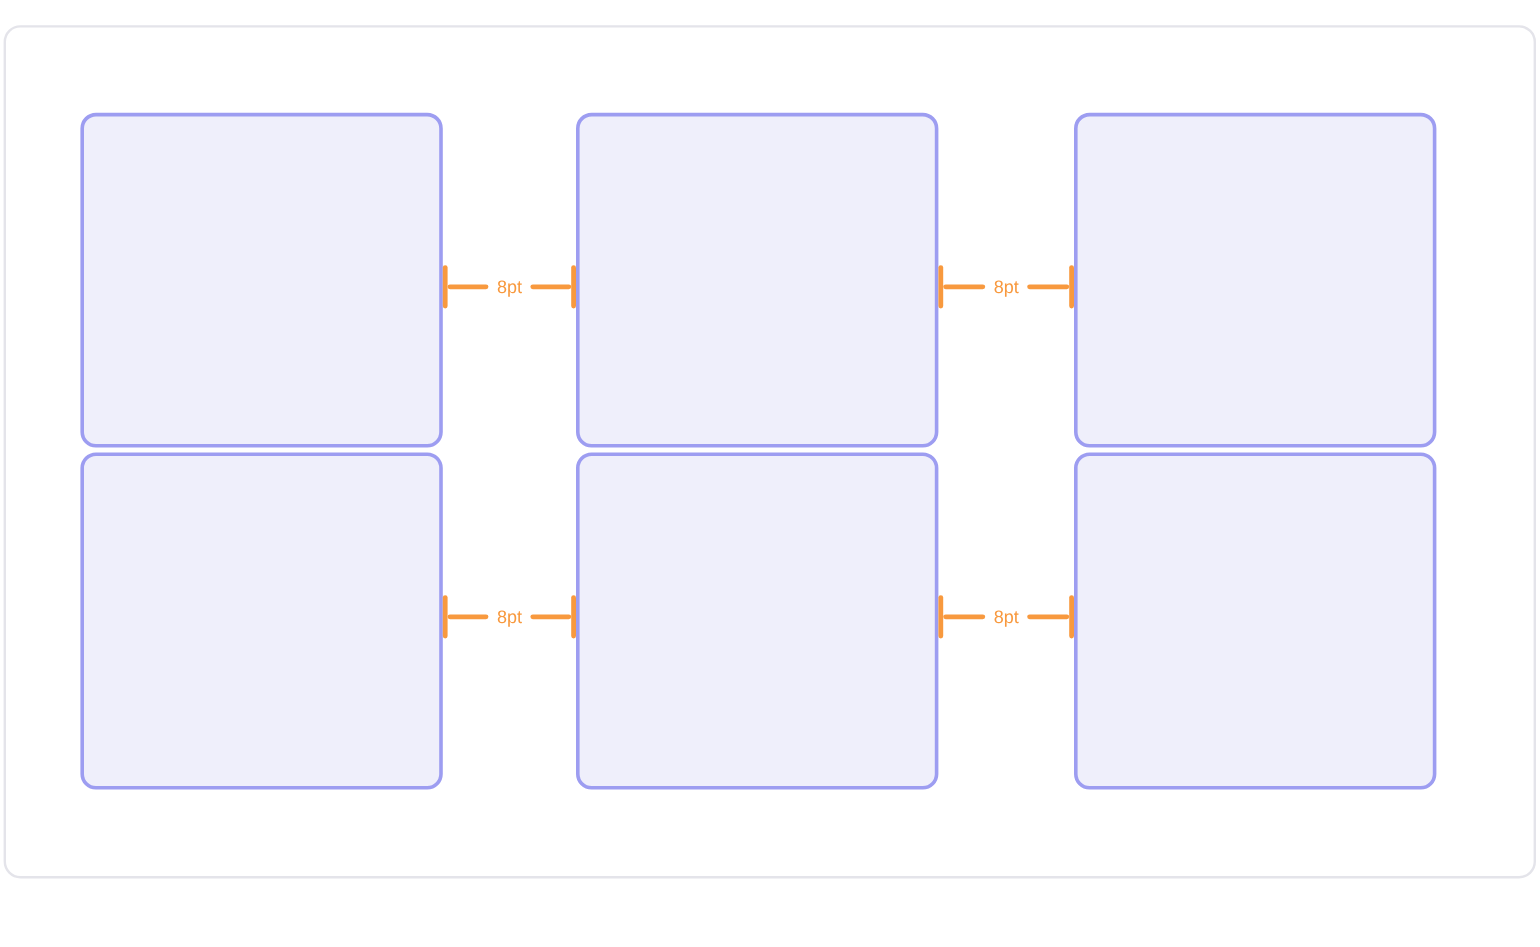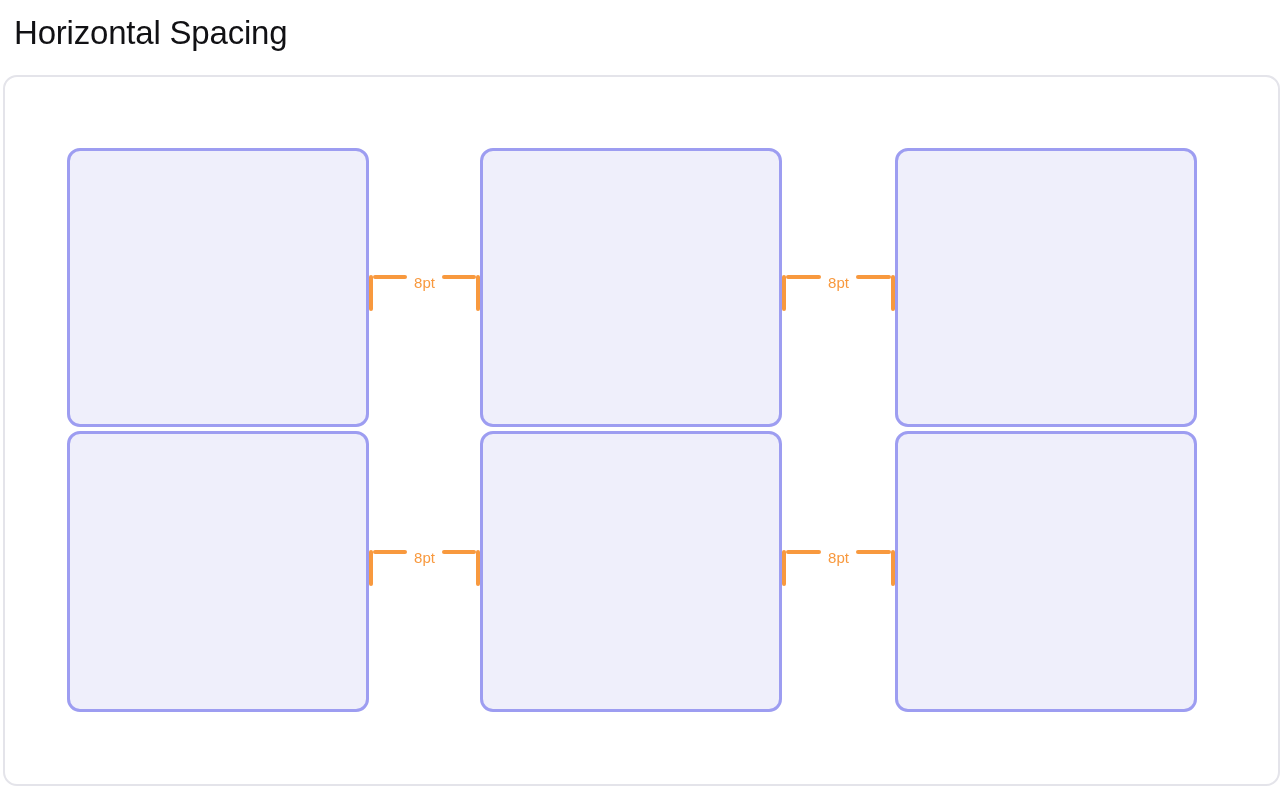--- a/index.html
+++ b/index.html
@@ -45,20 +45,21 @@
   .r1 { top: 71px;  height: 279px; }
   .r2 { top: 354px; height: 281px; }
   .c1 { left: 62px;  }
   .c2 { left: 475px; }
   .c3 { left: 890px; }
 
   .measure {
     position: absolute;
     height: 36px;
     display: flex;
+    align-items: center;
   }
   .g1 { left: 364px; width: 111px; }
   .g2 { left: 777px; width: 113px; }
   .mr1 { top: 198px; }
   .mr2 { top: 473px; }
 
   .tick {
     flex: none;
     width: 4px;
     height: 36px;
@@ -78,21 +79,20 @@
     font-size: 15px;
     font-weight: 500;
     line-height: 1;
     white-space: nowrap;
   }
 </style>
 </head>
 <body>
 
 <main>
-  <h1 class="page-title">Horizontal Spacing</h1>
 
   <section class="panel">
 
     <div class="card r1 c1"></div>
     <div class="card r1 c2"></div>
     <div class="card r1 c3"></div>
     <div class="card r2 c1"></div>
     <div class="card r2 c2"></div>
     <div class="card r2 c3"></div>
 

